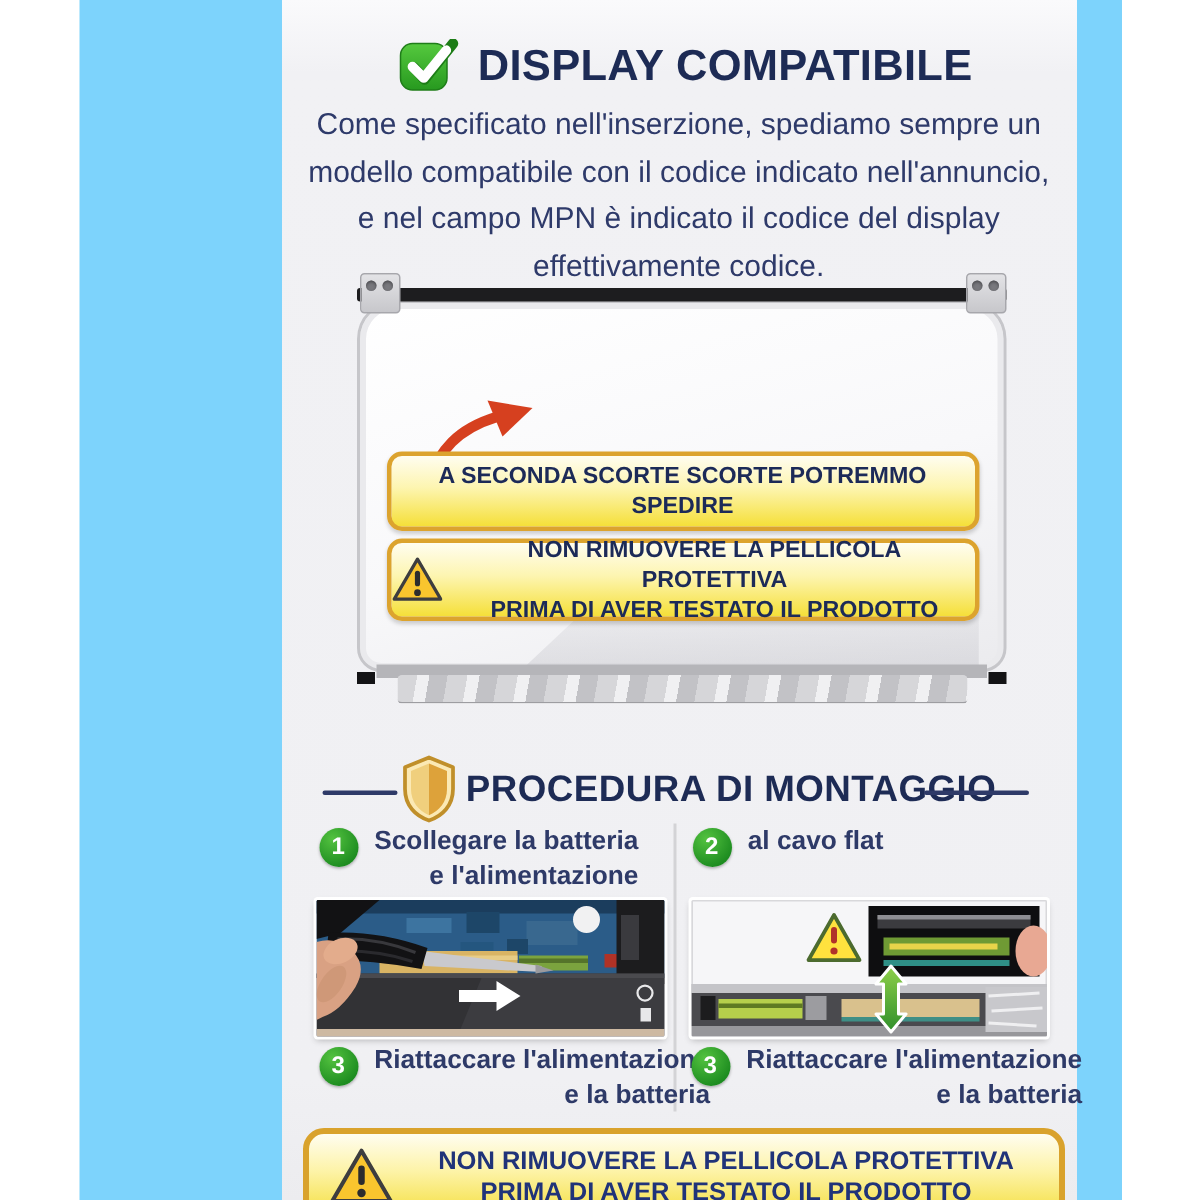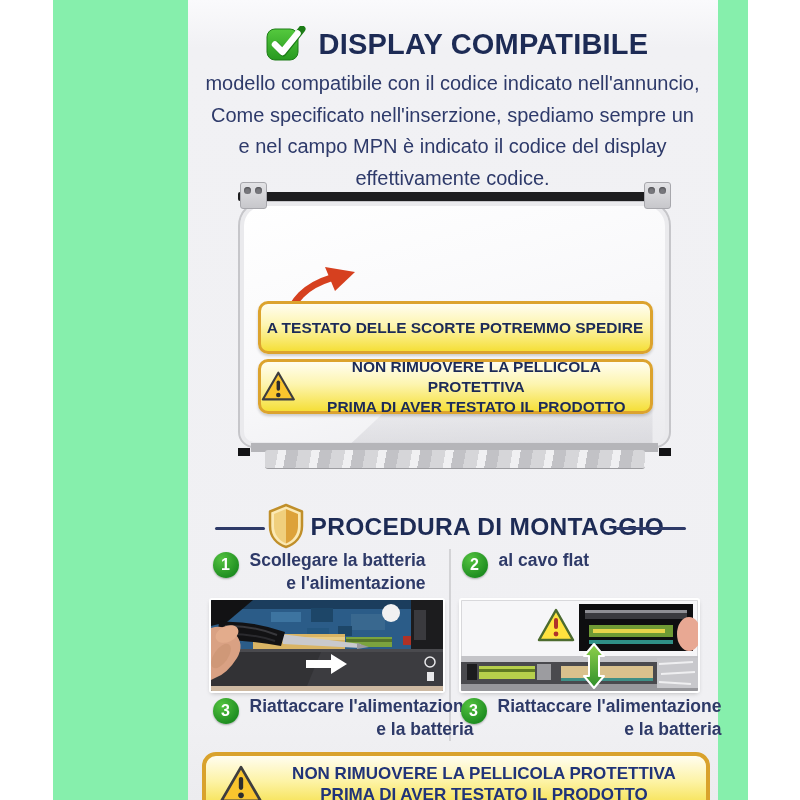--- a/index.html
+++ b/index.html
@@ -1,20 +1,20 @@
 <!DOCTYPE html>
 <html><head>
 <meta charset="utf-8">
 <style>
   * { margin:0; padding:0; box-sizing:border-box; }
   html,body { background:#ffffff; }
   body { font-family:"Liberation Sans", sans-serif; }
   .canvas {
     position:relative; width:695px; height:800px; margin:0 auto;
-    background:#86efac; overflow:hidden;
+    background:#7dd3fc; overflow:hidden;
   }
   .content-col {
     position:absolute; left:135px; top:0; width:530px; height:800px;
     background:linear-gradient(180deg,#fafafc 0%, #f1f1f4 6%, #f0f0f3 90%, #ececef 100%);
   }
   
   .title-row { position:absolute; left:213px; top:26px; display:flex; align-items:center; gap:13px; }
   .page-title { font-size:29px; font-weight:bold; color:#1d2b55; letter-spacing:0.2px; white-space:nowrap; }
   .intro { position:absolute; left:135px; top:68px; width:530px; text-align:center;
            font-size:20px; line-height:31.5px; color:#2e3a6a; }
@@ -89,22 +89,22 @@
         </linearGradient>
       </defs>
       <rect x="1" y="3" width="31" height="31" rx="8" fill="url(#gchk)" stroke="#1f7d19" stroke-width="1"></rect>
       <path d="M10,19 L17,27 L36,3" fill="none" stroke="#1c7c16" stroke-width="7" stroke-linecap="round" stroke-linejoin="round"></path>
       <path d="M9,18.5 L16.5,26 L31.5,7.5" fill="none" stroke="#ffffff" stroke-width="6.5" stroke-linecap="round" stroke-linejoin="round"></path>
     </svg>
     <div class="page-title">DISPLAY COMPATIBILE</div>
   </div>
 
   <div class="intro">
+    <div>Come specificato nell'inserzione, spediamo sempre un</div>
     <div>modello compatibile con il codice indicato nell'annuncio,</div>
-    <div>Come specificato nell'inserzione, spediamo sempre un</div>
     <div>e nel campo MPN è indicato il codice del display</div>
     <div>effettivamente codice.</div>
   </div>
 
   <div class="bracket" style="left:187px;">
     <span class="hole"></span>
     <span class="hole"></span>
   </div>
   <div class="bracket" style="left:591px;">
     <span class="hole"></span>
@@ -118,21 +118,21 @@
   <div class="panel-blackbit" style="left:185px;"></div>
   <div class="panel-blackbit" style="left:606px;"></div>
 
   <svg class="red-arrow" width="88" height="58" viewBox="0 0 88 58">
     <path d="M10,56 C18,34 30,20 56,12" fill="none" stroke="#d6401f" stroke-width="7" stroke-linecap="round"></path>
     <polygon points="50,1 80,6 60,25" fill="#d6401f"></polygon>
   </svg>
 
   <div class="yellow-banner banner-stock">
     <div>
-      <div>A TESTATO DELLE SCORTE POTREMMO SPEDIRE</div>
+      <div>A SECONDA SCORTE SCORTE POTREMMO SPEDIRE</div>
     </div>
   </div>
 
   <div class="yellow-banner banner-film">
     <svg width="35" height="31" viewBox="0 0 40 36">
       <path d="M20,2 L38,33 L2,33 Z" fill="#f9c52e" stroke="#3d3d3f" stroke-width="2.5" stroke-linejoin="round"></path>
       <rect x="18" y="11" width="4" height="12" rx="2" fill="#2c2c2e"></rect>
       <circle cx="20" cy="28" r="2.6" fill="#2c2c2e"></circle>
     </svg>
     <div>

